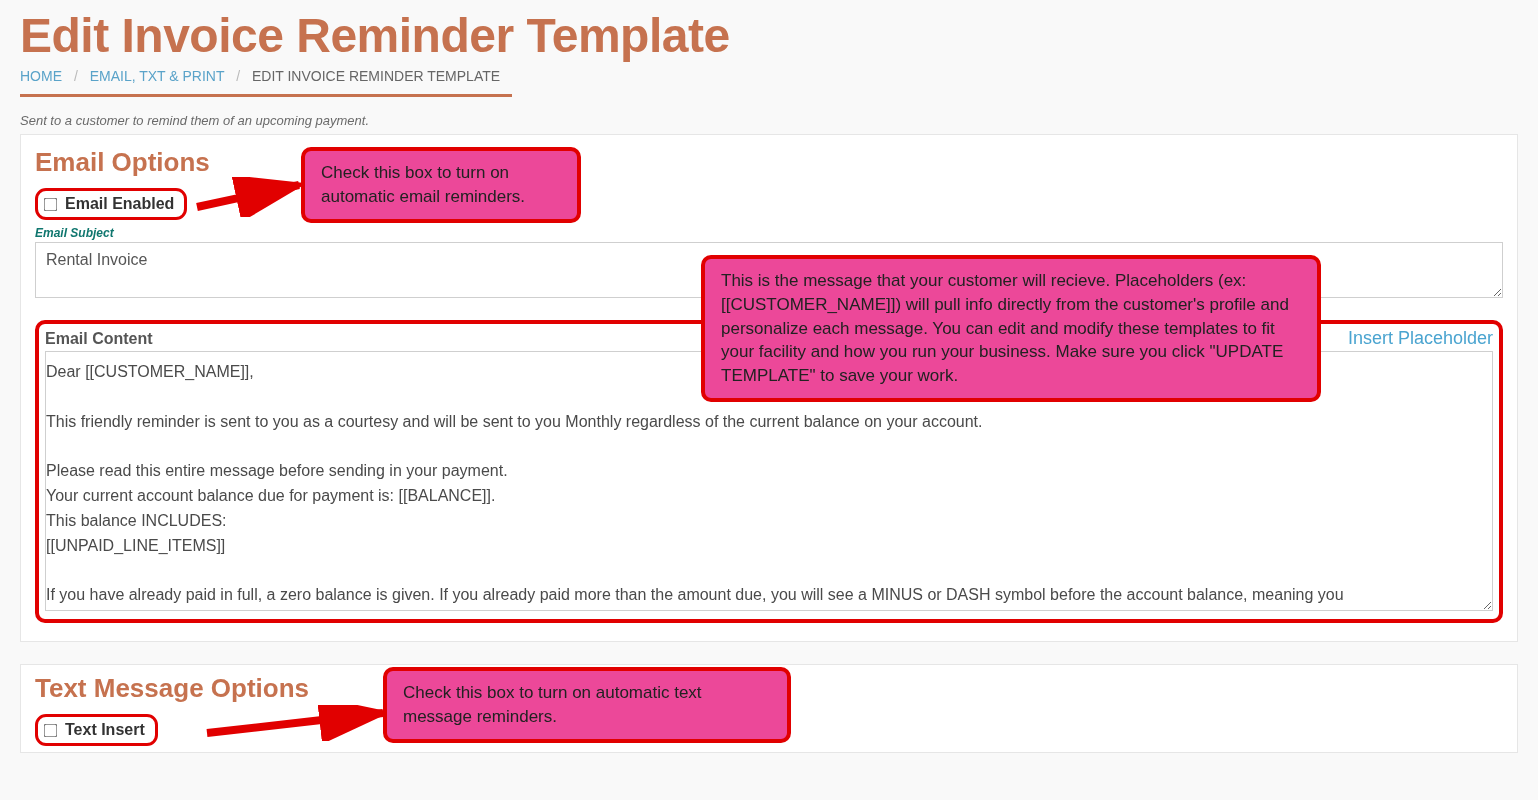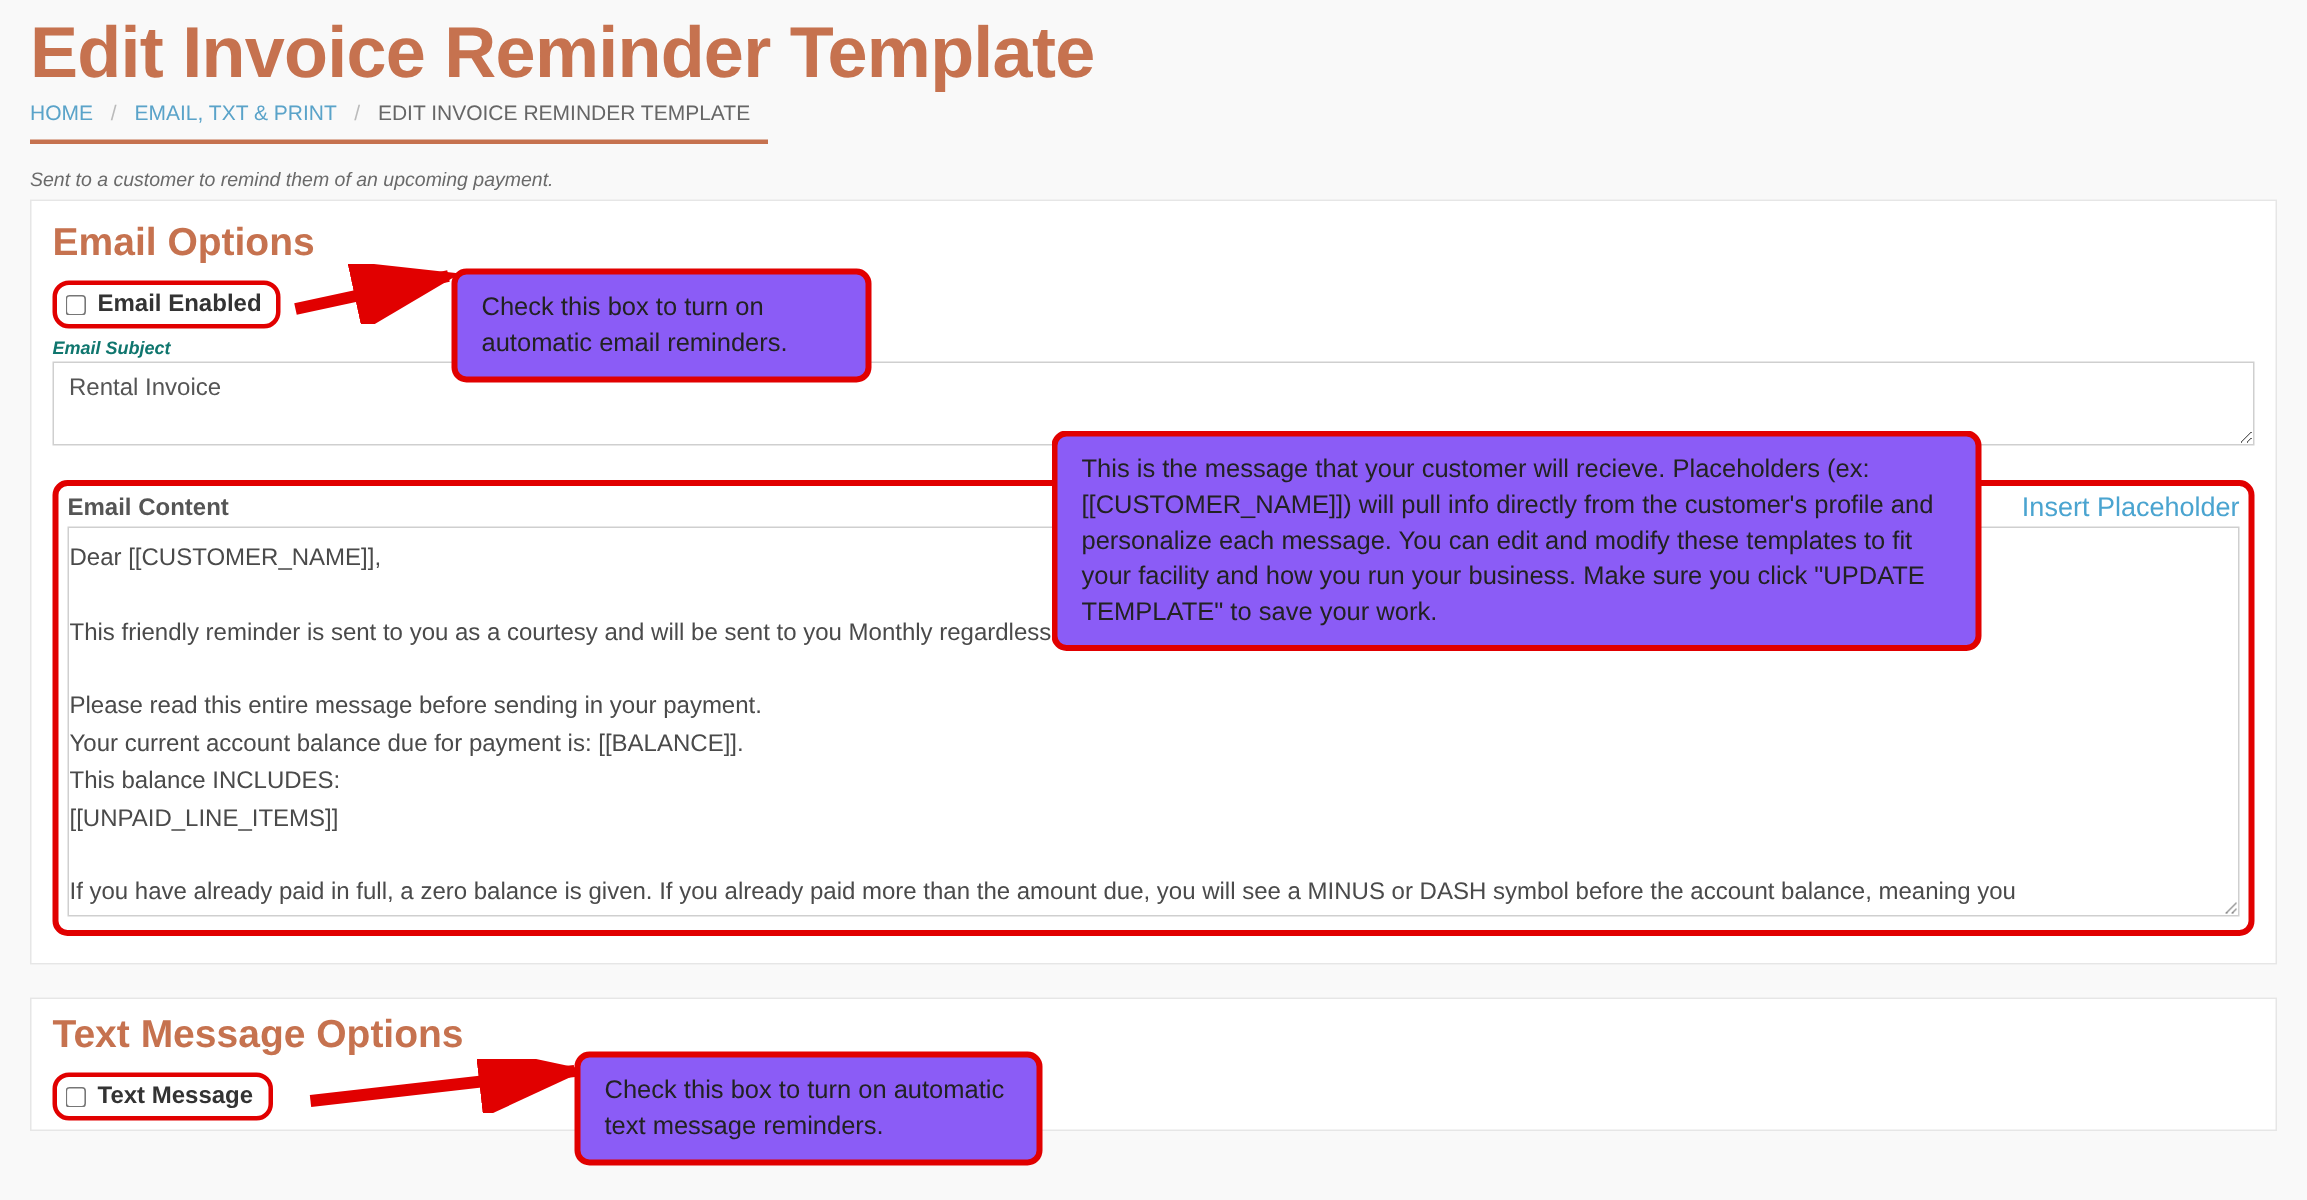--- a/index.html
+++ b/index.html
@@ -123,45 +123,44 @@
     font-family: inherit;
     color: #4a4a4a;
     line-height: 1.55;
     resize: vertical;
     margin-top: 2px;
     overflow-y: scroll;
     white-space: pre-wrap;
   }
   .callout {
     position: absolute;
-    background: #8b5cf6;
+    background: #ec4899;
     border: 4px solid #e10000;
     border-radius: 10px;
     padding: 10px 16px;
     font-size: 17px;
     color: #222;
     line-height: 1.4;
     box-shadow: 0 0 0 rgba(0,0,0,0);
     z-index: 10;
-    margin-top: 33px;
   }
   .callout.c1 {
     top: 12px;
     left: 280px;
     width: 280px;
   }
   .callout.c2 {
     top: 120px;
     left: 680px;
     width: 620px;
   }
   .callout.c3 {
     top: 2px;
     left: 362px;
-    width: 312px;
+    width: 408px;
   }
   
   .arrow {
     position: absolute;
     z-index: 9;
   }
   .arrow svg { display: block; }
 
   .section2 {
     position: relative;
@@ -245,16 +244,16 @@
           <marker id="ah2" markerWidth="10" markerHeight="10" refX="8" refY="3" orient="auto">
             <path d="M0,0 L0,6 L9,3 z" fill="#e10000"></path>
           </marker>
         </defs>
         <line x1="6" y1="28" x2="182" y2="8" stroke="#e10000" stroke-width="8" marker-end="url(#ah2)"></line>
       </svg>
     </div>
 
     <label class="checkline">
       <input type="checkbox" style="">
-      <span>Text Message</span>
+      <span>Text Insert</span>
     </label>
   </div>
 </div>
 
 </body></html>

